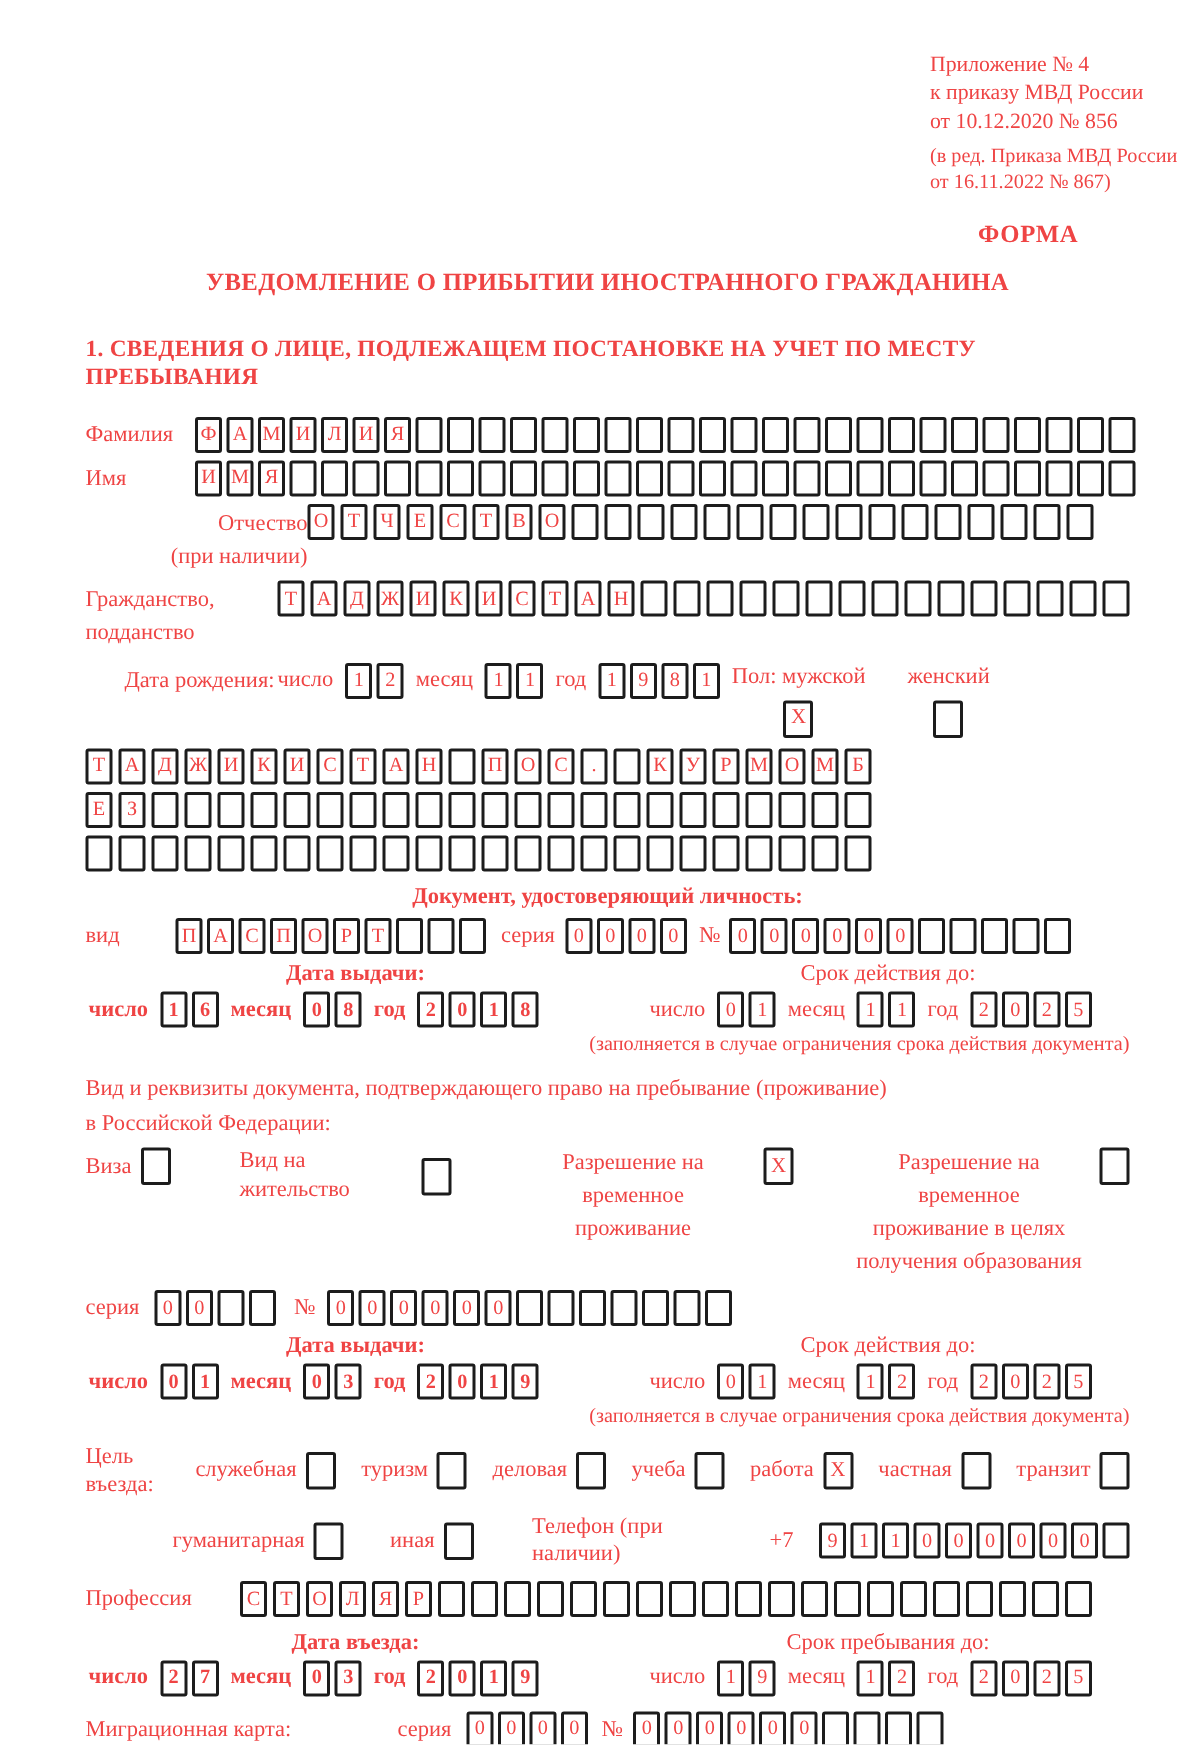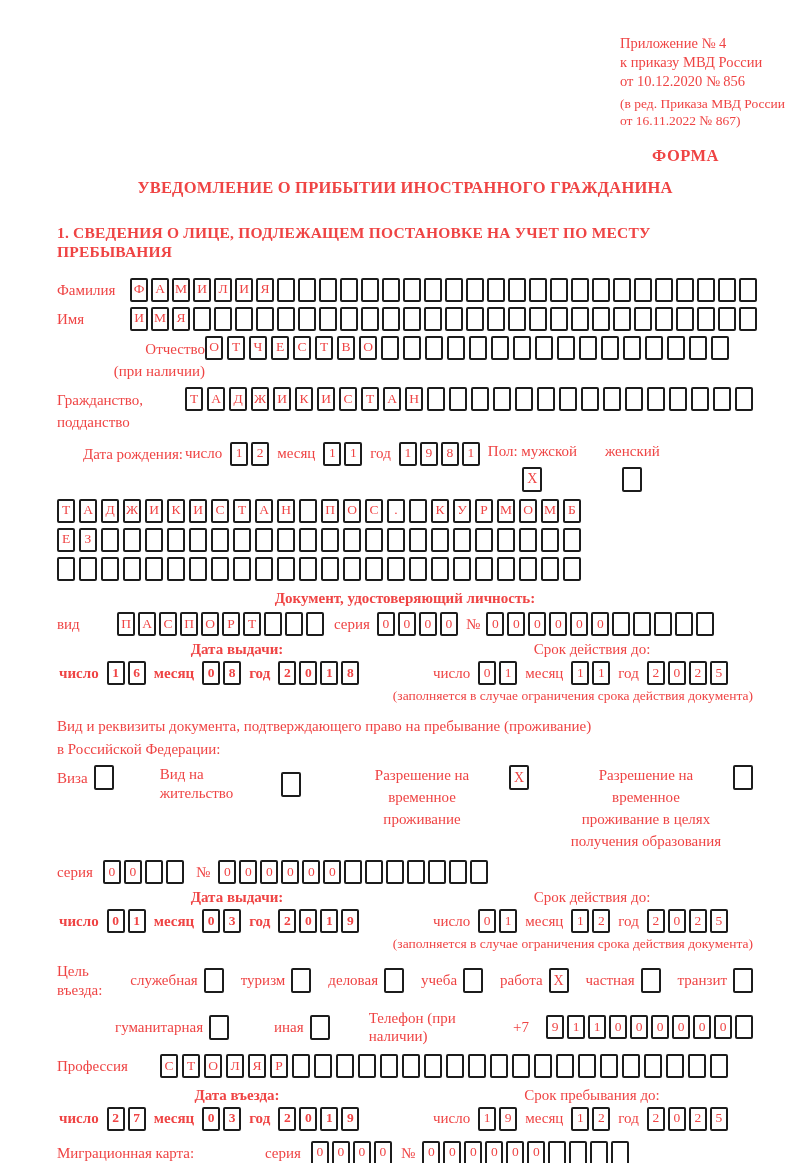--- a/index.html
+++ b/index.html
@@ -555,21 +555,21 @@
       <span>транзит</span>
         <span class="checkbox"></span>
     </span>
   </div>
 
   <div class="purpose-row indent58">
     <span class="inline-opt">
       <span>гуманитарная</span>
         <span class="checkbox"></span>
     </span>
-    <span class="inline-opt" style="margin-left:28px;">
+    <span class="inline-opt" style="margin-left:14px;">
       <span>иная</span>
         <span class="checkbox"></span>
     </span>
     <span style="margin-left:22px;">Телефон (при наличии)</span>
     <span style="margin-left:10px;">+7</span>
     <span class="cells">
         <span class="cell">9</span>
         <span class="cell">1</span>
         <span class="cell">1</span>
         <span class="cell">0</span>

